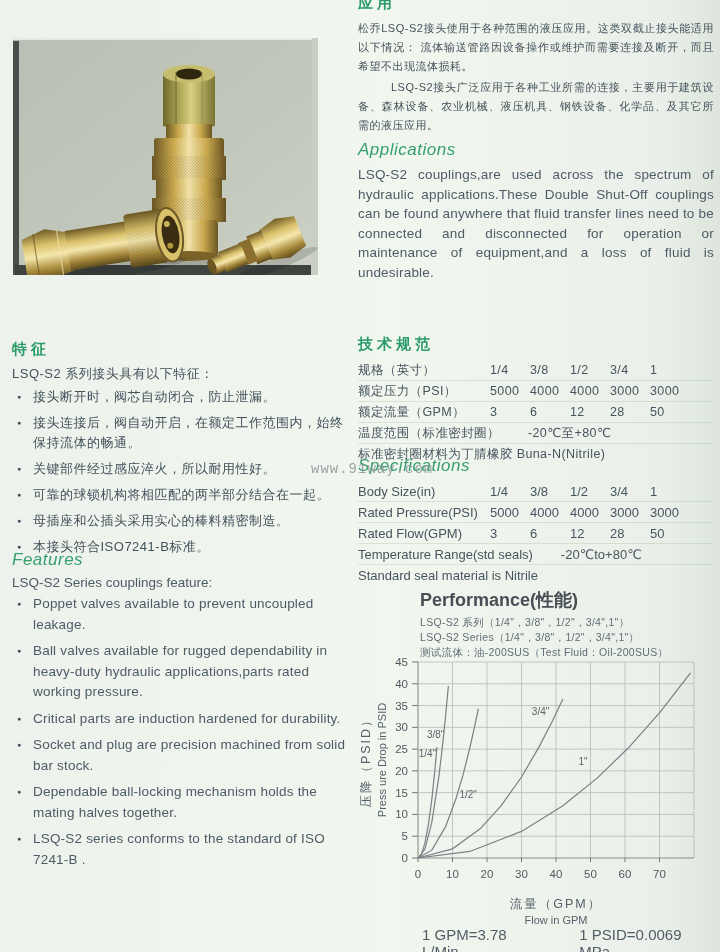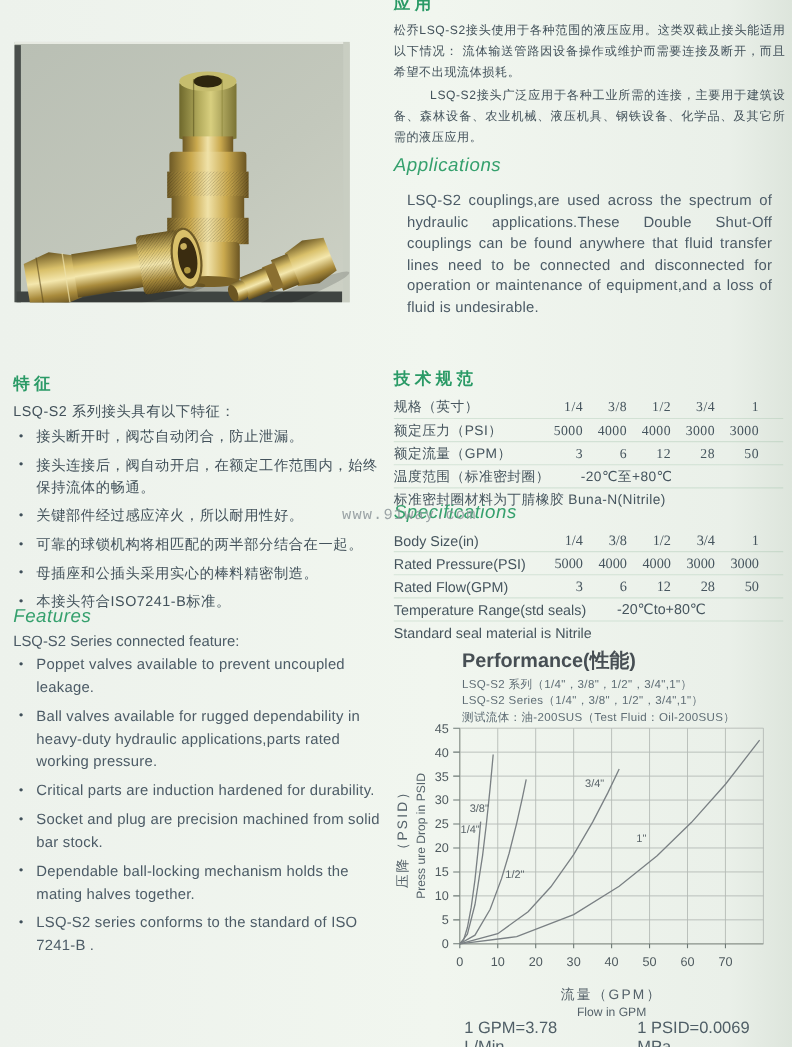--- a/index.html
+++ b/index.html
@@ -25,32 +25,32 @@
   .feat-cn .blist li { font-size:13px; line-height:20px; margin-bottom:6px; color:#43525b; letter-spacing:0.5px; }
   .feat-en .blist li { font-size:13.5px; line-height:20.5px; margin-bottom:6px; color:#4c5b66; letter-spacing:0.2px; }
 
   
   .app-cn { position:absolute; left:358px; top:0; width:356px; }
   .app-cn .h-cn { margin-top:-6px; }
   .app-cn p { font-size:11px; line-height:19px; color:#43525b; margin:2px 0 0 0; text-align:justify; letter-spacing:0.5px; }
   .app-cn p.indent { text-indent:3em; }
 
   .apps-en { position:absolute; left:358px; top:140px; width:356px; }
-  .apps-en p { font-size:13.5px; line-height:19.5px; color:#4c5b66; margin:12px; text-align:justify; letter-spacing:0.2px; }
+  .apps-en p { font-size:13.5px; line-height:19.5px; color:#4c5b66; margin:0; text-align:justify; letter-spacing:0.2px; }
 
   .spec-cn { position:absolute; left:358px; top:335px; width:354px; }
   .spec-en { position:absolute; left:358px; top:456px; width:354px; }
   .spec-table { margin-top:2px; }
   .trow { display:grid; grid-template-columns:132px repeat(5,40px); align-items:center; height:20px;
           border-bottom:1px solid rgba(150,185,160,0.30); }
   .trow-flex { display:flex; align-items:center; height:20px; border-bottom:1px solid rgba(150,185,160,0.30); }
   .trow-plain { display:flex; align-items:center; height:21px; }
   .spec-cn .trow, .spec-cn .trow-flex, .spec-cn .trow-plain { font-size:12.5px; color:#46555e; letter-spacing:0.4px; }
   .spec-en .trow, .spec-en .trow-flex, .spec-en .trow-plain { font-size:13px; color:#46555e; }
-  .tval { text-align:right;font-family:Liberation Serif, serif; }
+  .tval { text-align:left; }
   .temp-val { margin-left:28px; }
 
   .perf-head { position:absolute; left:420px; top:588px; width:300px; }
   .perf-title { font-size:18px; color:#474f54; margin:0 0 3px 0; }
   .perf-sub { font-size:10.5px; line-height:15px; color:#5f6d75; margin:0; letter-spacing:0.3px; }
 
   
   #perf-svg { position:absolute; left:356px; top:646px; }
   #perf-svg .grid { stroke:#b4bab5; stroke-width:0.8; }
   #perf-svg .axis { stroke:#889089; stroke-width:1.1; }
@@ -167,21 +167,21 @@
       <li>接头连接后，阀自动开启，在额定工作范围内，始终保持流体的畅通。</li>
       <li>关键部件经过感应淬火，所以耐用性好。</li>
       <li>可靠的球锁机构将相匹配的两半部分结合在一起。</li>
       <li>母插座和公插头采用实心的棒料精密制造。</li>
       <li>本接头符合ISO7241-B标准。</li>
     </ul>
   </div>
 
   <div class="feat-en">
     <h2 class="h-en">Features</h2>
-    <div class="intro-en">LSQ-S2 Series connected  feature:</div>
+    <div class="intro-en">LSQ-S2 Series couplings  feature:</div>
     <ul class="blist">
       <li>Poppet valves available to prevent uncoupled leakage.</li>
       <li>Ball valves available for rugged dependability in heavy-duty hydraulic applications,parts rated working pressure.</li>
       <li>Critical parts are induction hardened for durability.</li>
       <li>Socket and plug are precision machined from solid bar stock.</li>
       <li>Dependable ball-locking mechanism holds the mating halves together.</li>
       <li>LSQ-S2 series conforms to the standard  of  ISO 7241-B .</li>
     </ul>
   </div>
 

